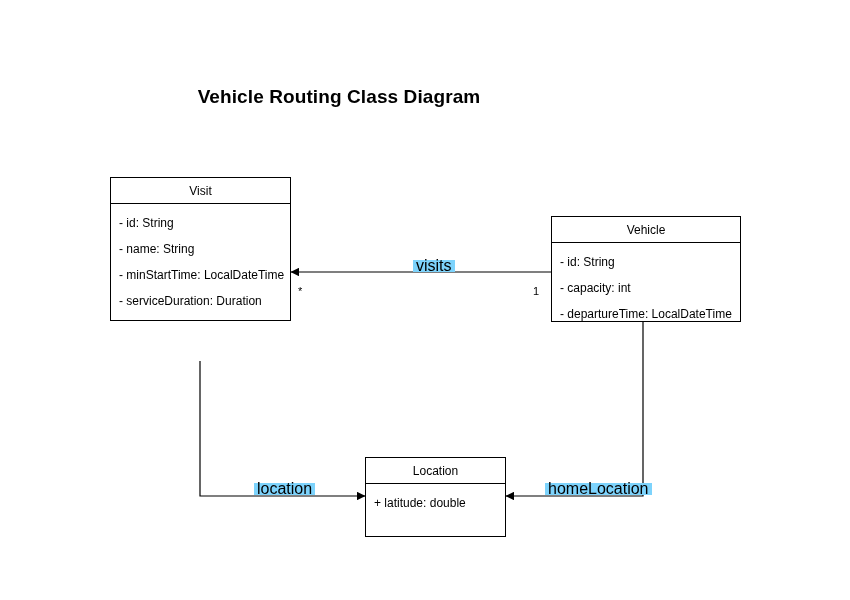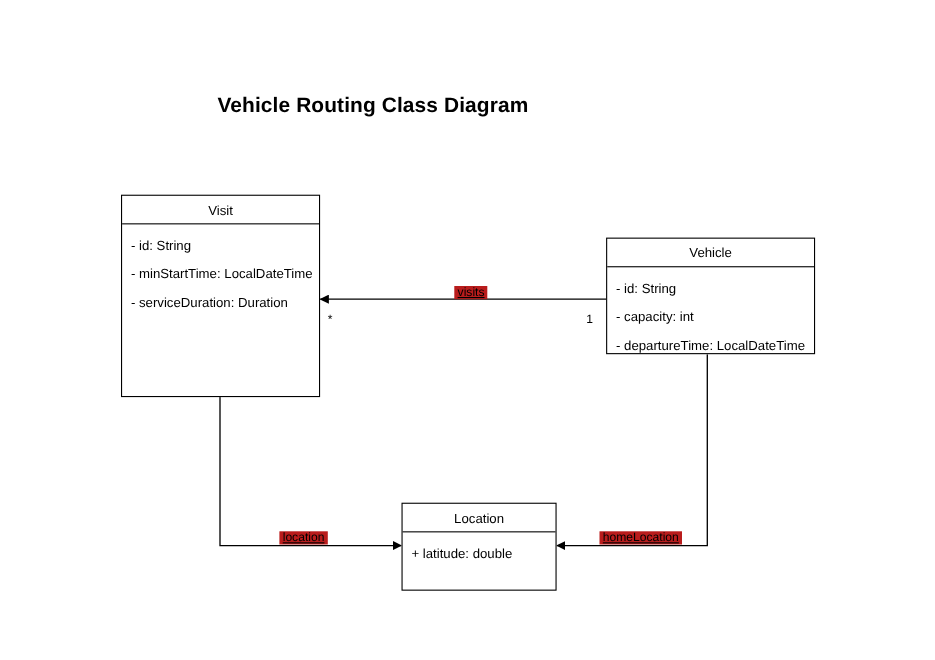--- a/index.html
+++ b/index.html
@@ -60,38 +60,37 @@
     padding: 0 0 0 8px;
     margin: 0;
     height: 26px;
     display: flex;
     align-items: center;
     white-space: nowrap;
     color: #000000;
   }
 
   
-  #class-visit    { left: 110px; top: 177px; width: 181px; height: 184px; }
+  #class-visit    { left: 110px; top: 177px; width: 181px; height: 144px; }
   #class-visit .uml-class-name { height: 26px; }
   #class-vehicle  { left: 551px; top: 216px; width: 190px; height: 106px; }
   #class-vehicle .uml-class-name { height: 26px; }
   #class-location { left: 365px; top: 457px; width: 141px; height: 80px; }
   #class-location .uml-class-name { height: 26px; }
 
   
   .edge-label {
     position: absolute;
-    font-size: 11px;
+    font-size: 16px;
     line-height: 12px;
     color: #000000;
     white-space: nowrap;
     z-index: 4;
-    background: #b91c1c;
+    background: #7dd3fc;
     padding: 0 3px;
-    text-decoration: underline;
   }
   .multiplicity {
     position: absolute;
     font-size: 11px;
     line-height: 12px;
     color: #000000;
     white-space: nowrap;
     z-index: 4;
   }
   #label-visits        { left: 413px; top: 260px; }
@@ -122,20 +121,21 @@
     <path d="M 643 322 L 643 496 L 506 496" fill="none" stroke="#000000" stroke-width="1.2" marker-end="url(#arrowhead)"></path>
   </g>
 </svg>
 
 <div id="diagram-title">Vehicle Routing Class Diagram</div>
 
 <div id="class-visit" class="uml-class">
   <div class="uml-class-name">Visit</div>
   <div class="uml-attrs">
     <div class="uml-attr">- id: String</div>
+    <div class="uml-attr">- name: String</div>
     <div class="uml-attr">- minStartTime: LocalDateTime</div>
     <div class="uml-attr">- serviceDuration: Duration</div>
   </div>
 </div>
 
 <div id="class-vehicle" class="uml-class">
   <div class="uml-class-name">Vehicle</div>
   <div class="uml-attrs">
     <div class="uml-attr">- id: String</div>
     <div class="uml-attr">- capacity: int</div>

